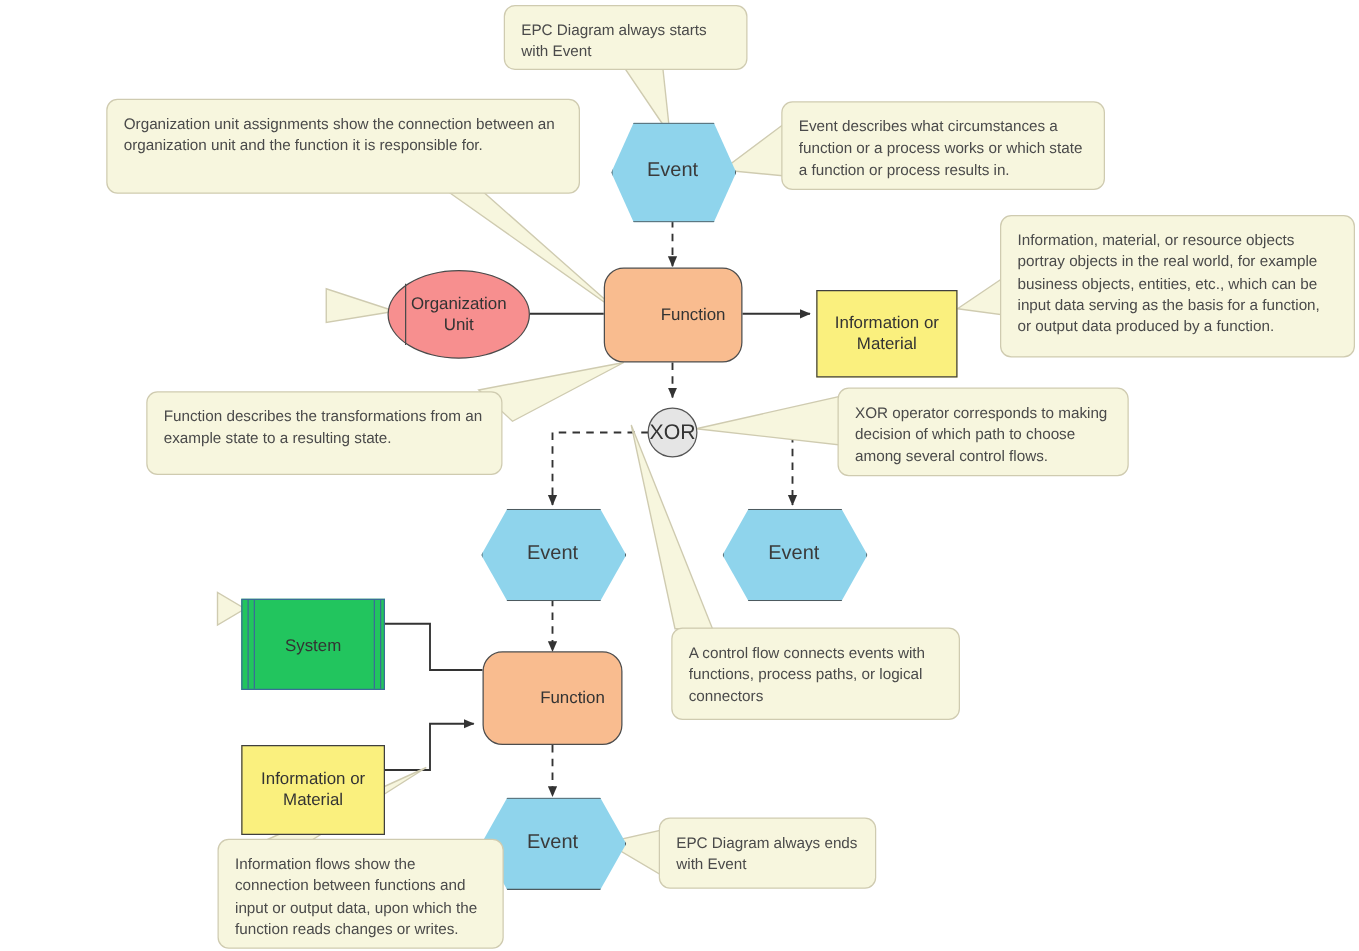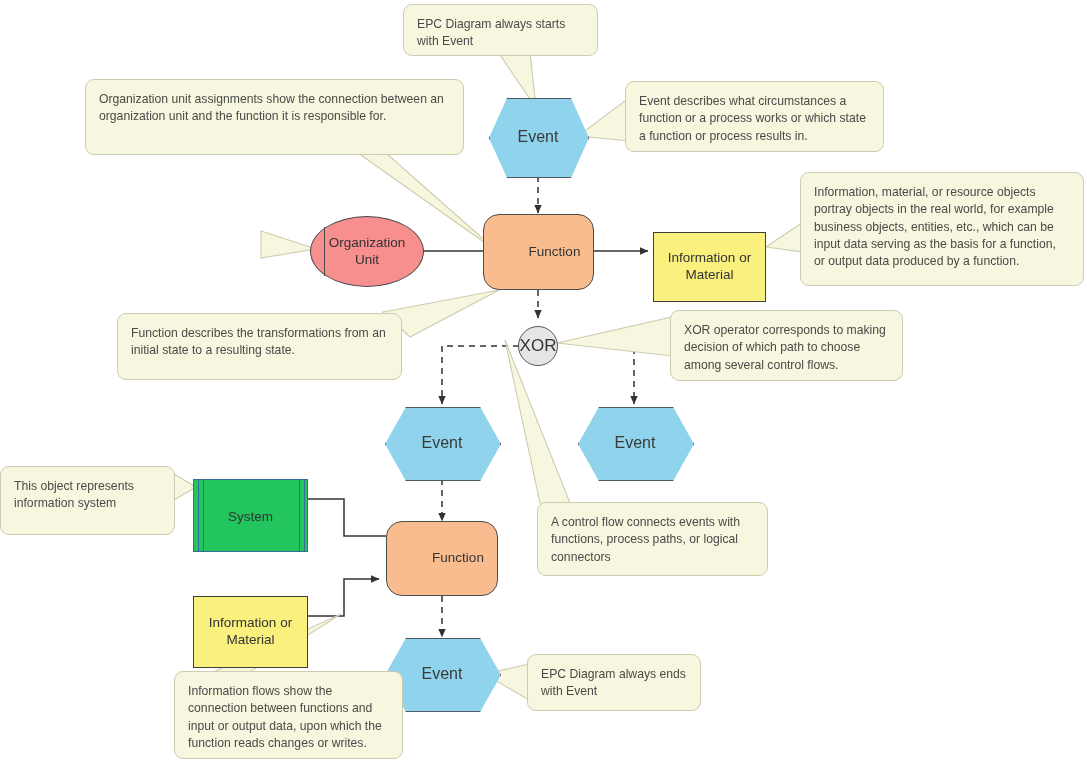--- a/index.html
+++ b/index.html
@@ -268,34 +268,31 @@
   <div class="callout" style="left:625px; top:81px; width:259px; height:71px;">
     <p>Event describes what circumstances a function or a process works or which state a function or process results in.</p>
   </div>
 
 
   <div class="callout" style="left:800px; top:172px; width:284px; height:114px;">
     <p>Information, material, or resource objects portray objects in the real world, for example business objects, entities, etc., which can be input data serving as the basis for a function, or output data produced by a function.</p>
   </div>
 
   <div class="callout" style="left:117px; top:313px; width:285px; height:67px;">
-    <p>Function describes the transformations from an initial state to a resulting state.</p>
+    <p>Function describes the transformations from an example state to a resulting state.</p>
   </div>
 
   <div class="callout" style="left:670px; top:310px; width:233px; height:71px;">
     <p>XOR operator corresponds to making decision of which path to choose among several control flows.</p>
   </div>
 
   <div class="callout" style="left:537px; top:502px; width:231px; height:74px;">
     <p>A control flow connects events with functions, process paths, or logical connectors</p>
   </div>
 
-  <div class="callout" style="left:0px; top:466px; width:175px; height:69px;">
-    <p>This object represents information system</p>
-  </div>
 
   <div class="callout" style="left:174px; top:671px; width:229px; height:88px;">
     <p>Information flows show the connection between functions and input or output data, upon which the function reads changes or writes.</p>
   </div>
 
   <div class="callout" style="left:527px; top:654px; width:174px; height:57px;">
     <p>EPC Diagram always ends with Event</p>
   </div>
 
 </div>

